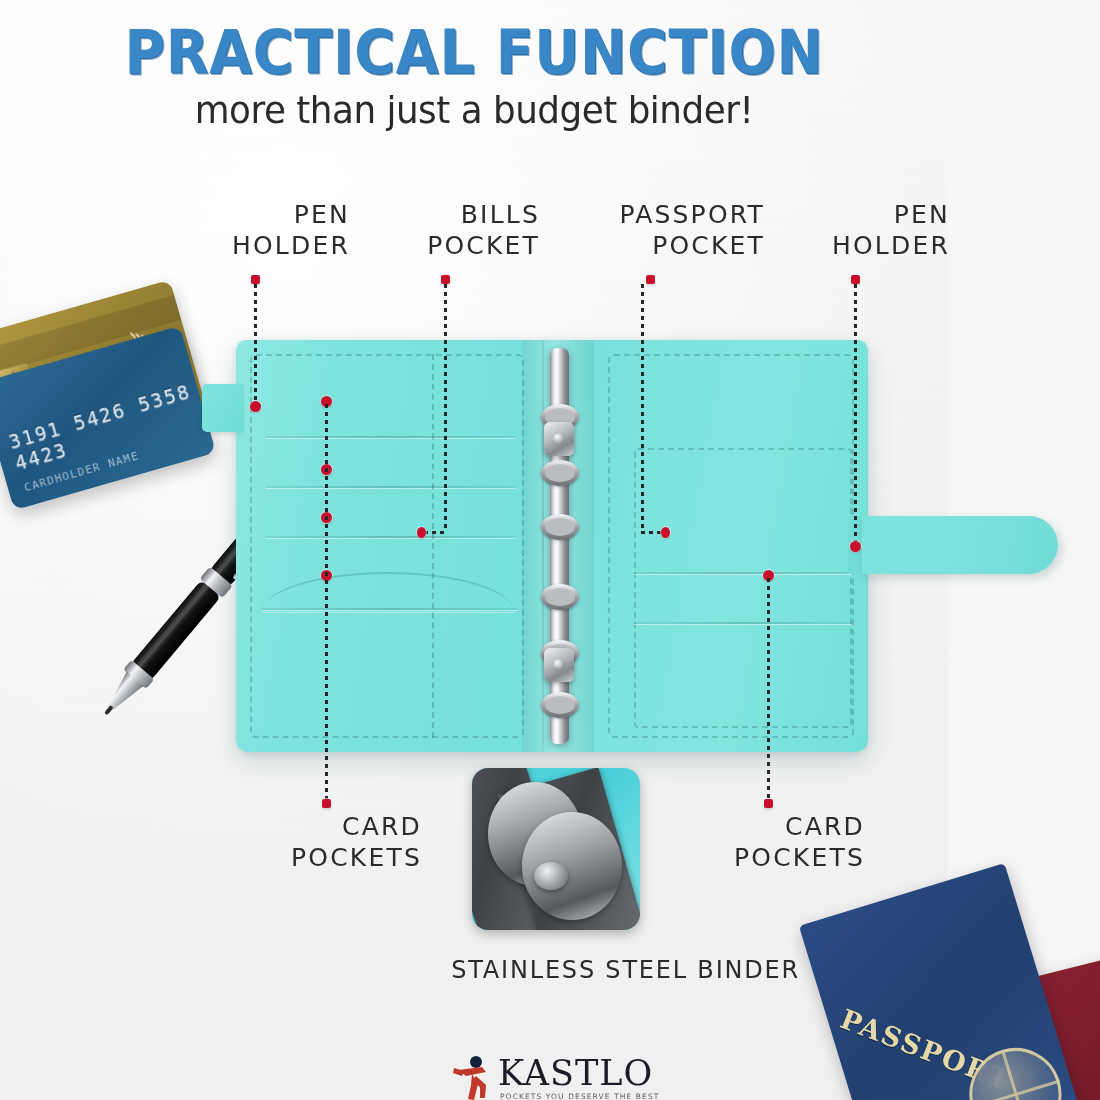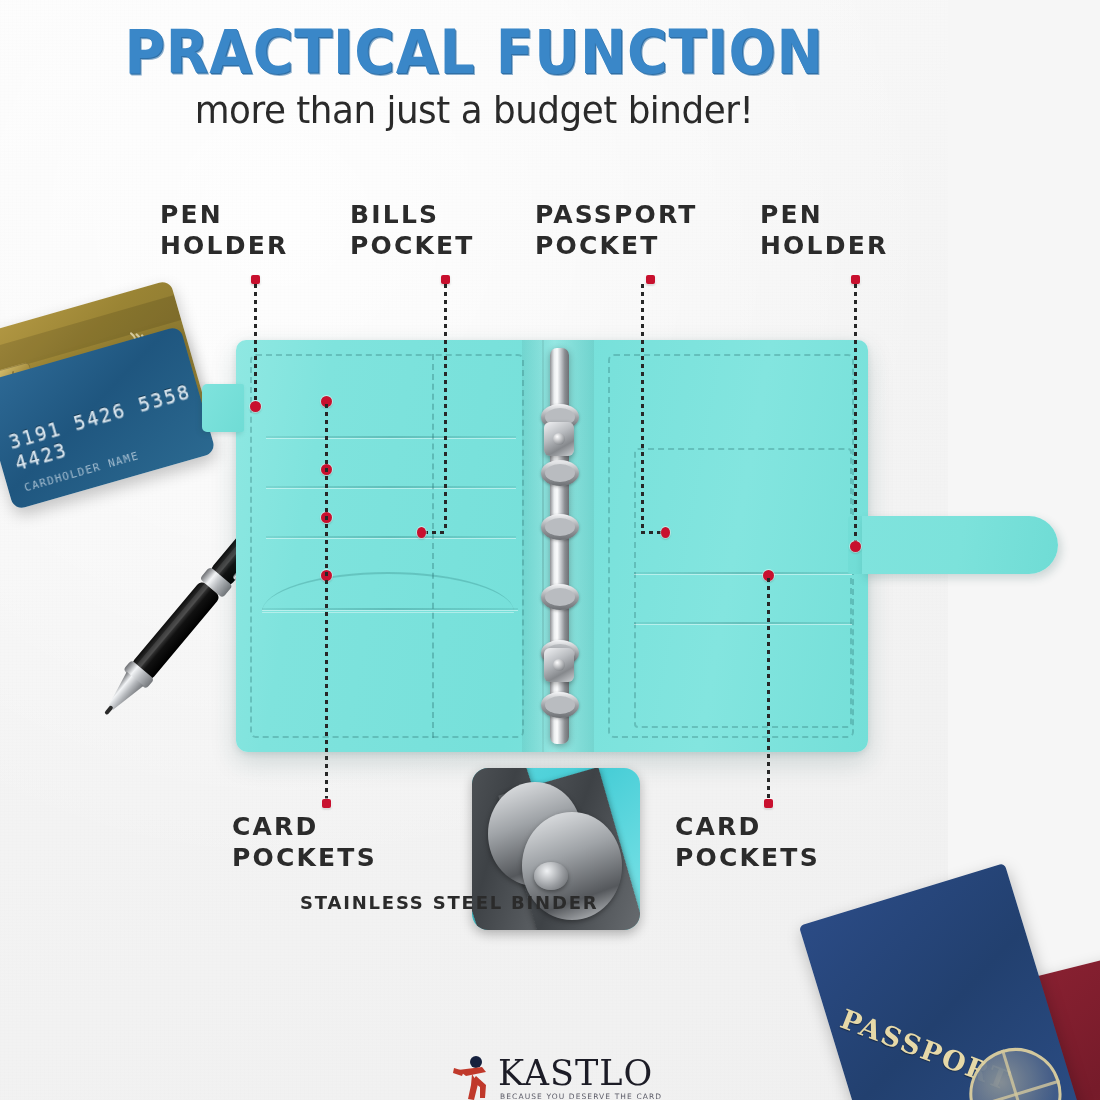--- a/index.html
+++ b/index.html
@@ -50,29 +50,28 @@
     font-size:38px;
     color:#2a2a2a;
     letter-spacing:-.5px;
     margin-top:6px;
     transform:scaleX(.94);
   }
 
   
   .label {
     position:absolute;
-    text-align:left;
+    text-align:right;
     font-family:"DejaVu Sans", sans-serif;
     font-size:25px;
     line-height:1.22;
     letter-spacing:2.2px;
     color:#2b2b2b;
     white-space:pre-line;
     text-transform:uppercase;
-    font-weight:bold;
   }
   .label.wide { letter-spacing:1.6px; font-size:24px; }
 
   
   .lead-v {
     position:absolute;
     width:3px;
     background-image:linear-gradient(to bottom,#272727 0 4px, rgba(0,0,0,0) 4px 8px);
     background-size:3px 8px;
     background-repeat:repeat-y;
@@ -531,26 +530,26 @@
   <div class="label" style="left:675px; top:812px; width:190px;">CARD
 POCKETS</div>
 
   <div class="inset">
     <div class="inset-plate" style="left:-18px; top:-10px; width:96px; height:180px; transform:rotate(-18deg);"></div>
     <div class="inset-plate" style="left:48px; top:10px; width:104px; height:172px; transform:rotate(-16deg);"></div>
     <div class="inset-ring" style="left:16px; top:14px; width:94px; height:104px;"></div>
     <div class="inset-ring" style="left:50px; top:44px; width:100px; height:108px;"></div>
     <div class="inset-knob" style="left:62px; top:94px;"></div>
   </div>
-  <div class="label wide" style="left:300px; top:892px; width:500px; letter-spacing:1.8px; font-size:18px;">STAINLESS STEEL BINDER</div>
+  <div class="label wide" style="left:300px; top:956px; width:500px; letter-spacing:1.8px; font-size:24px;">STAINLESS STEEL BINDER</div>
 
   <div id="logo">
     <svg width="42" height="52" viewBox="0 0 42 52" style="position:absolute;left:0;top:-2px;">
       <circle cx="24" cy="8" r="6" fill="#16213e"></circle>
       <path d="M6 16 L30 13 L34 18 L14 22 Z" fill="#c0392b"></path>
       <path d="M20 20 L26 30 L22 46 L16 45 L19 31 Z" fill="#c0392b"></path>
       <path d="M24 22 L34 31 L33 44 L28 44 L28 33 L20 27 Z" fill="#c0392b"></path>
       <path d="M2 14 L12 17 L10 22 L1 19 Z" fill="#c0392b"></path>
     </svg>
     <div class="logo-word">KASTLO</div>
-    <div class="logo-tag">BECAUSE YOU DESERVE THE CARD</div>
+    <div class="logo-tag">POCKETS YOU DESERVE THE BEST</div>
   </div>
 </div>
 
 </body></html>

